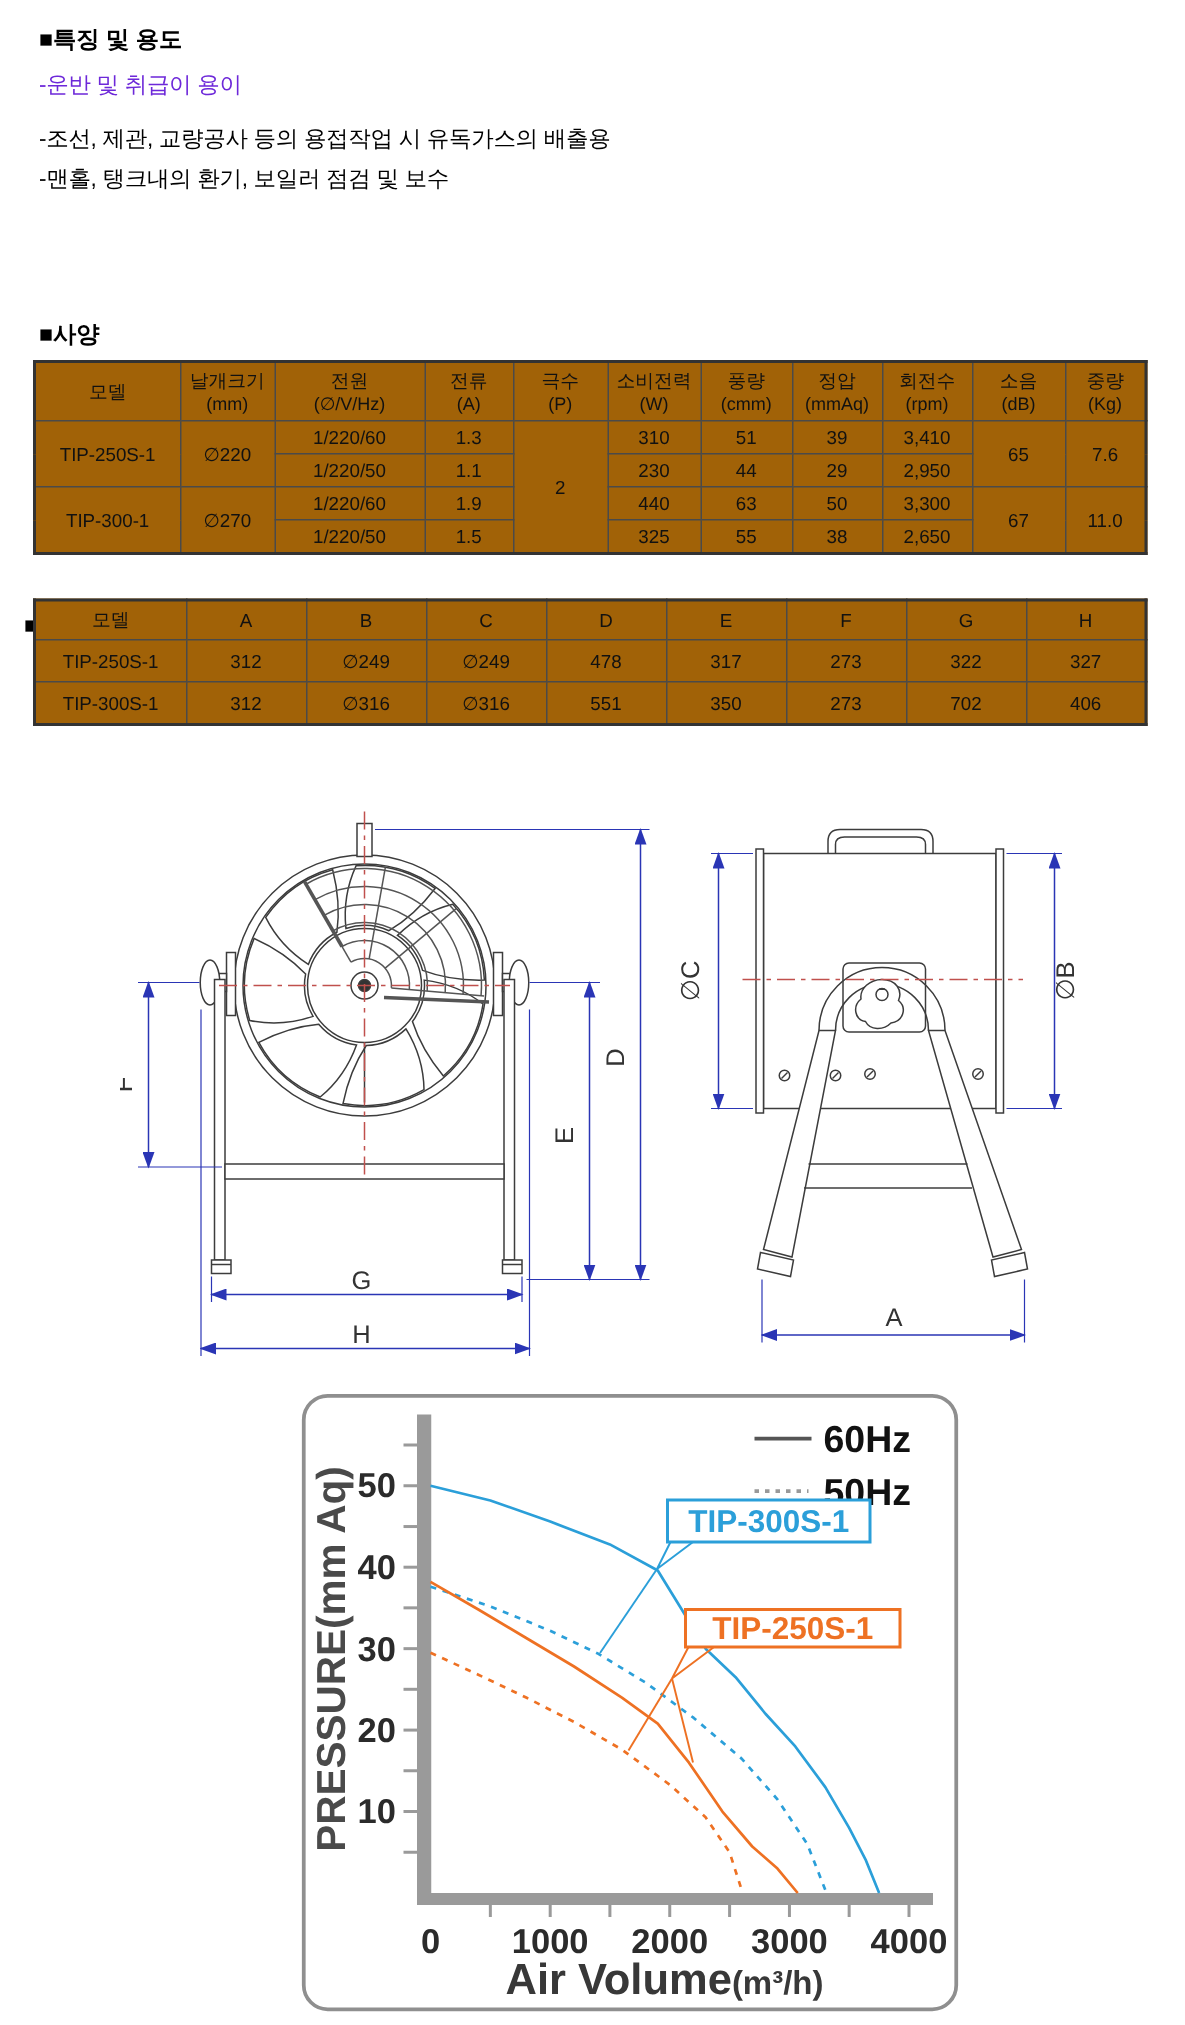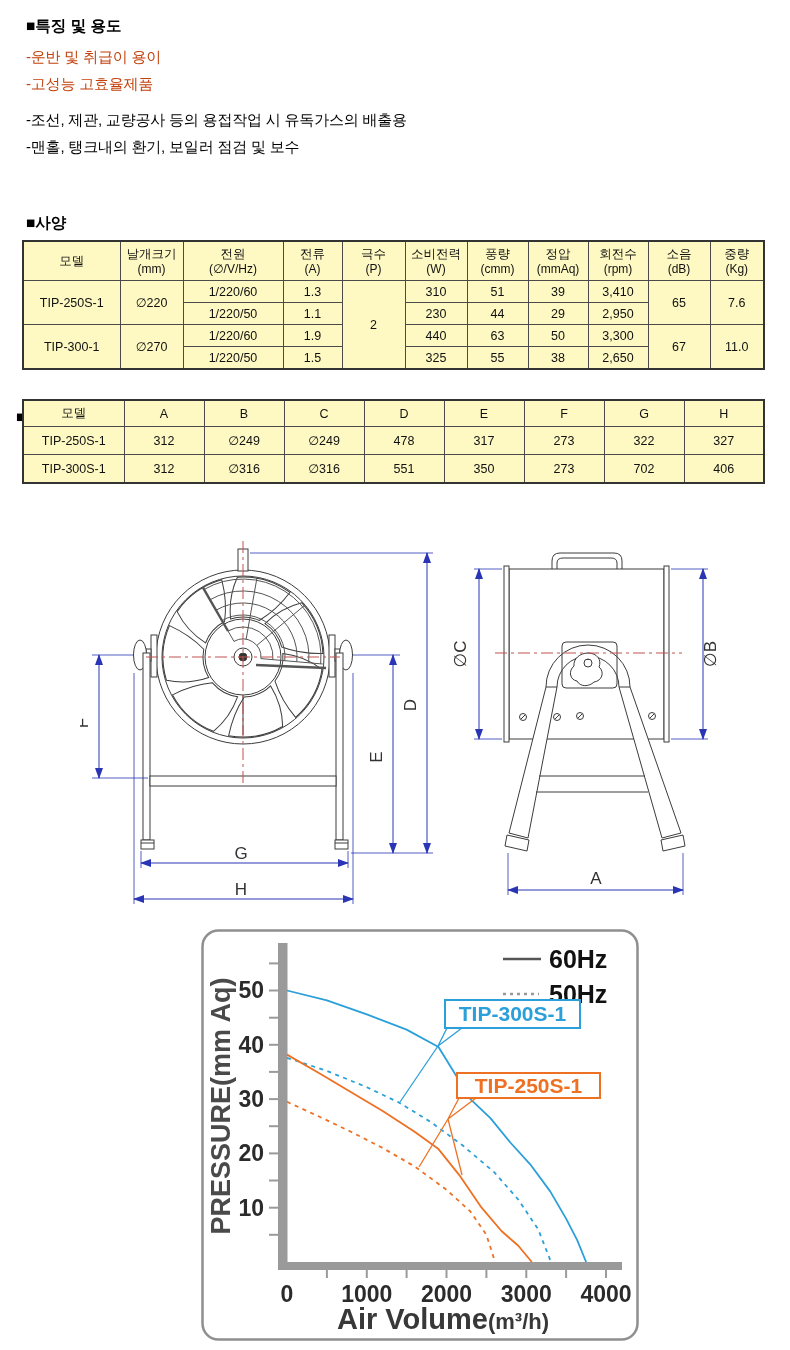--- a/index.html
+++ b/index.html
@@ -3,45 +3,44 @@
 <meta charset="utf-8">
 <style>
   html,body{margin:0;padding:0;}
   body{
     width:790px;height:1350px;position:relative;background:#ffffff;
     font-family:"Liberation Sans","DejaVu Sans",sans-serif;color:#1a1a1a;
   }
   .abs{position:absolute;}
   
   .feat-title{font-size:15.5px;font-weight:bold;color:#000;}
-  .feat-item{font-size:15px;line-height:27px;color:#c2410c;letter-spacing:-0.2px;}
+  .feat-item{font-size:15px;line-height:27px;color:#6d28d9;letter-spacing:-0.2px;}
   .feat-item.blue{color:#000000;}
   .sec-title{font-size:15.5px;font-weight:bold;color:#000;text-align:center;}
   
-  table{border-collapse:collapse;table-layout:fixed;background:#fef9c3;}
+  table{border-collapse:collapse;table-layout:fixed;background:#a16207;}
   table.spec, table.dims{border:2px solid #333;}
   td,th{border:1px solid #4a4a4a;text-align:center;vertical-align:middle;
         font-size:12.5px;color:#111;padding:0;font-weight:normal;}
   th .hl1{font-size:12.5px;line-height:15px;}
   th .hl2{font-size:12px;line-height:14px;}
   tr.hdr th{height:38px;}
   table.spec tr.d td{height:21px;}
   table.dims tr.hd th{height:25px;}
   table.dims tr.d td{height:27px;}
   svg text{font-family:"Liberation Sans","DejaVu Sans",sans-serif;}
   .dimlbl{font-size:17px;fill:#333;}
 </style>
 </head>
 <body>
 
 <div class="abs" style="left:26px;top:16px;">
   <div class="feat-title">■특징 및 용도</div>
   <div style="height:6px"></div>
   <div class="feat-item">-운반 및 취급이 용이</div>
-  <div class="feat-item">-고성능 고효율제품</div>
   <div style="height:9px"></div>
   <div class="feat-item blue">-조선, 제관, 교량공사 등의 용접작업 시 유독가스의 배출용</div>
   <div class="feat-item blue">-맨홀, 탱크내의 환기, 보일러 점검 및 보수</div>
 </div>
 
 <div class="abs sec-title" style="left:26px;top:213px;">■사양</div>
 <table class="spec abs" style="left:22px;top:240px;width:741px;">
   <colgroup>
     <col style="width:97px">
       <col style="width:63px">

